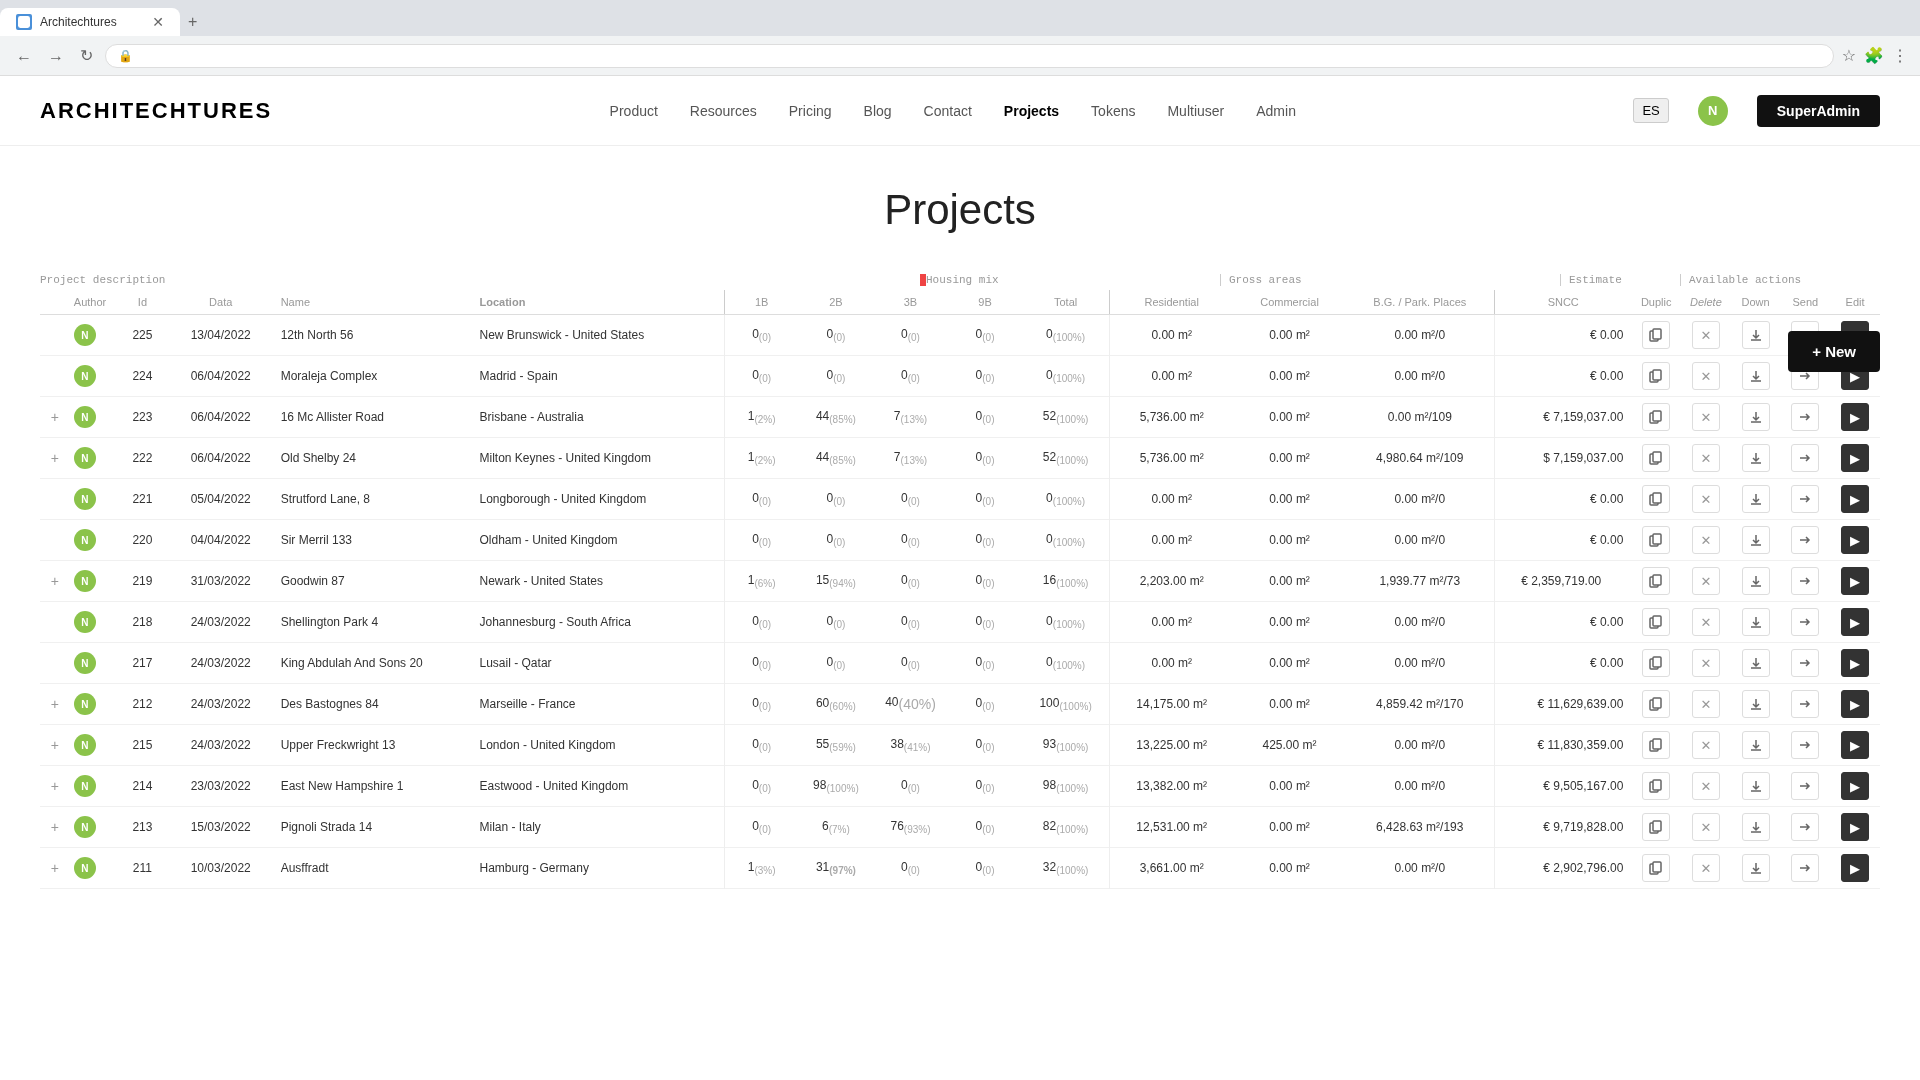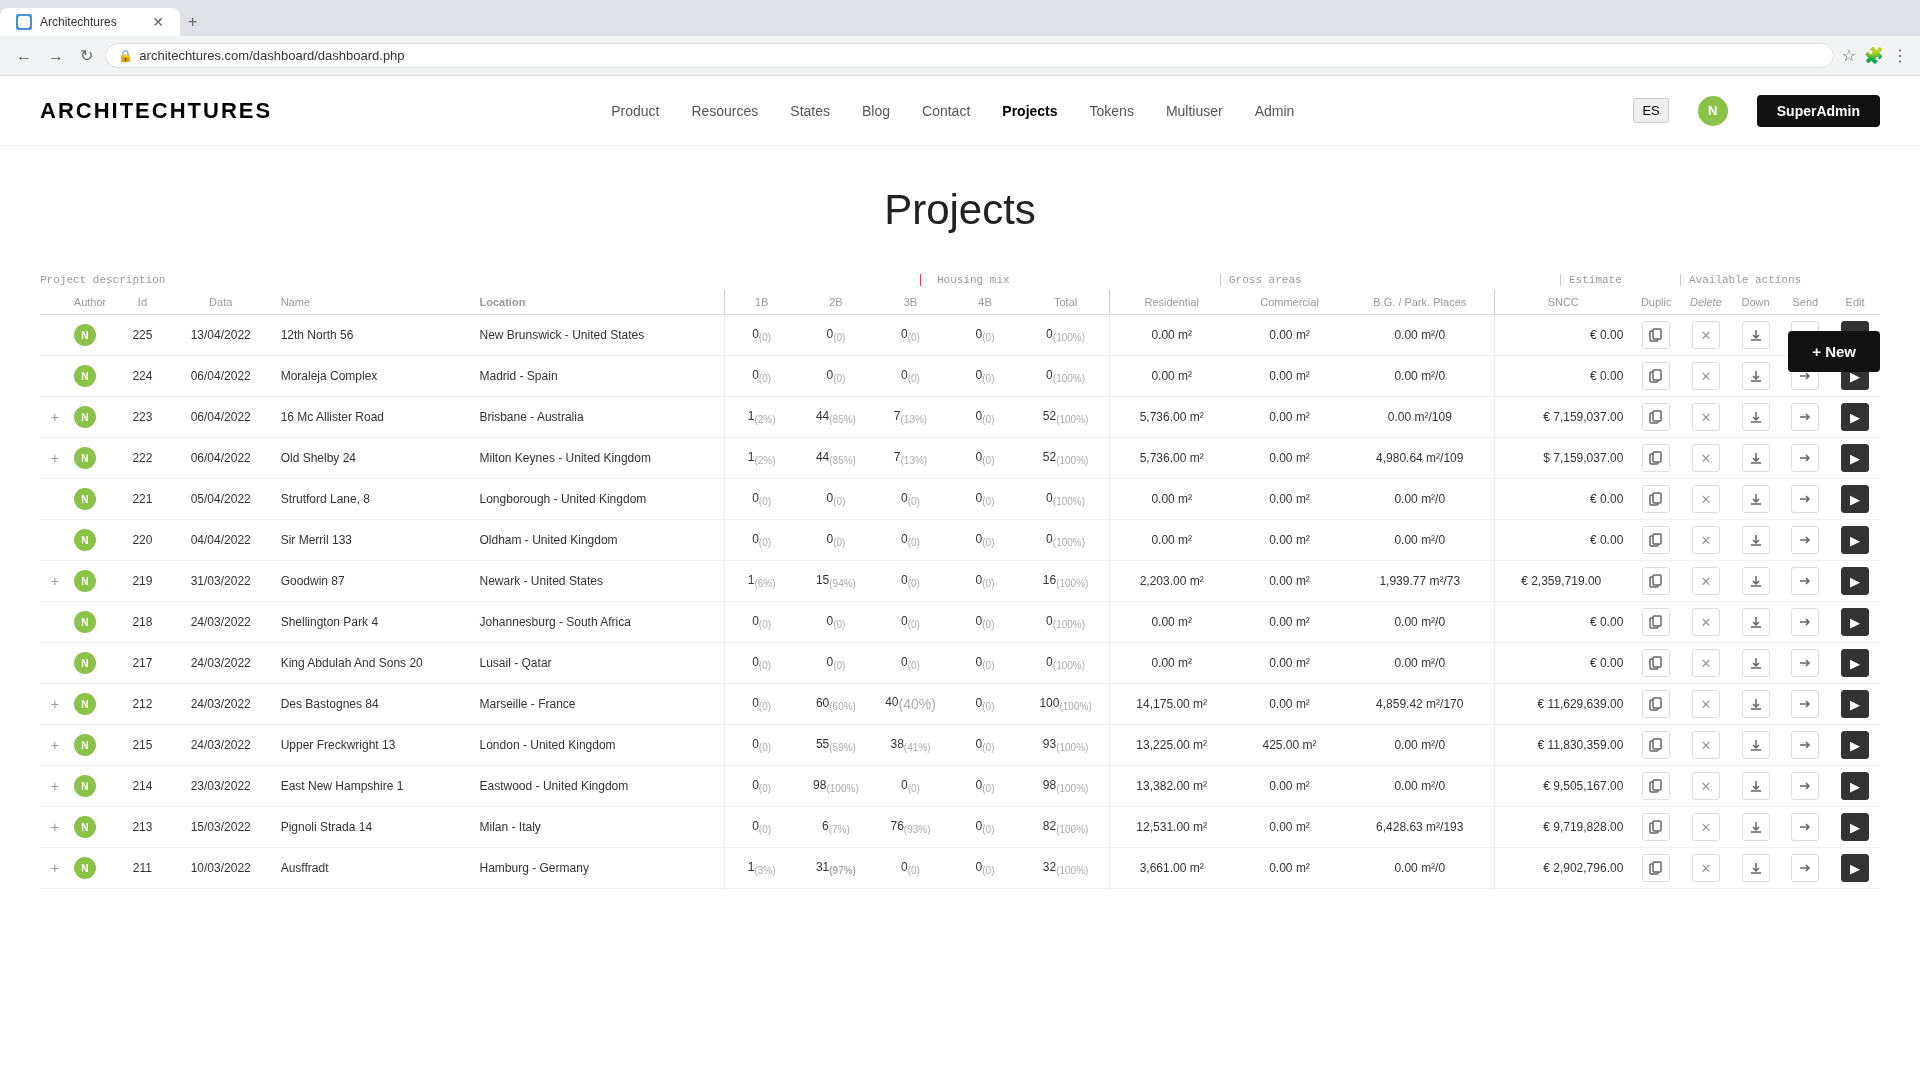--- a/index.html
+++ b/index.html
@@ -74,38 +74,37 @@
       <span class="tab-close">✕</span>
     </div>
     <span class="new-tab-btn">+</span>
   </div>
   <div class="address-bar">
     <button class="nav-btn">←</button>
     <button class="nav-btn">→</button>
     <button class="nav-btn">↻</button>
     <div class="url-bar">
       <span class="url-lock">🔒</span>
-      <span class="url-text">architechtures.com/dashboard/dashboard.php</span>
     </div>
     <div class="browser-actions">
       <span>☆</span>
       <span>🧩</span>
       <span>⋮</span>
     </div>
   </div>
 </div>
 
 <div class="app-header">
   <div class="logo">
     <span>ARCHITECHTURES</span>
   </div>
   <nav class="nav">
     <a href="#">Product</a>
     <a href="#">Resources</a>
-    <a href="#">States</a>
+    <a href="#">Pricing</a>
     <a href="#">Blog</a>
     <a href="#">Contact</a>
     <a href="#" class="active">Projects</a>
     <a href="#">Tokens</a>
     <a href="#">Multiuser</a>
     <a href="#">Admin</a>
   </nav>
   <div class="nav-right">
     <button class="lang-btn">ES</button>
     <div class="user-avatar">N</div>
@@ -115,39 +114,39 @@
 
 <div class="content" style="position:relative;">
   <h1 class="page-title">Projects</h1>
   <button class="new-btn">+ New</button>
 
   <div class="table-container">
 
     <div style="display:flex; padding: 0 0 4px 0; font-size:11px; color:#999;font-family:Liberation Mono, monospace;">
       <div style="width:380px;">Project description</div>
       <div style="flex:1;"></div>
-      <div style="width:300px; border-left:1px solid #ef4444; padding-left:16px;">Housing mix</div>
+      <div style="width:300px; border-left:6px solid #ef4444; padding-left:0;">Housing mix</div>
       <div style="width:340px; border-left:1px solid #ccc; padding-left:8px;">Gross areas</div>
       <div style="width:120px; border-left:1px solid #ccc; padding-left:8px;">Estimate</div>
       <div style="width:200px; border-left:1px solid #ccc; padding-left:8px;">Available actions</div>
     </div>
 
     <table>
       <thead>
         <tr>
           <th style="width:24px;"></th>
           <th class="left" style="width:36px;">Author</th>
           <th style="width:36px;">Id</th>
           <th style="width:90px;">Data</th>
           <th class="left" style="width:160px;">Name</th>
           <th class="left" style="width:200px;font-weight:bold;">Location</th>
           <th class="section-start" style="width:60px;">1B</th>
           <th style="width:60px;">2B</th>
           <th style="width:60px;">3B</th>
-          <th style="width:60px;">4B</th>
+          <th style="width:60px;">9B</th>
           <th style="width:70px;">Total</th>
           <th class="section-start" style="width:100px;">Residential</th>
           <th style="width:90px;">Commercial</th>
           <th style="width:120px;">B.G. / Park. Places</th>
           <th class="section-start" style="width:110px;">SNCC</th>
           <th style="width:40px;">Duplic</th>
           <th style="width:40px;font-style:italic;">Delete</th>
           <th style="width:40px;">Down</th>
           <th style="width:40px;">Send</th>
           <th style="width:40px;">Edit</th>

